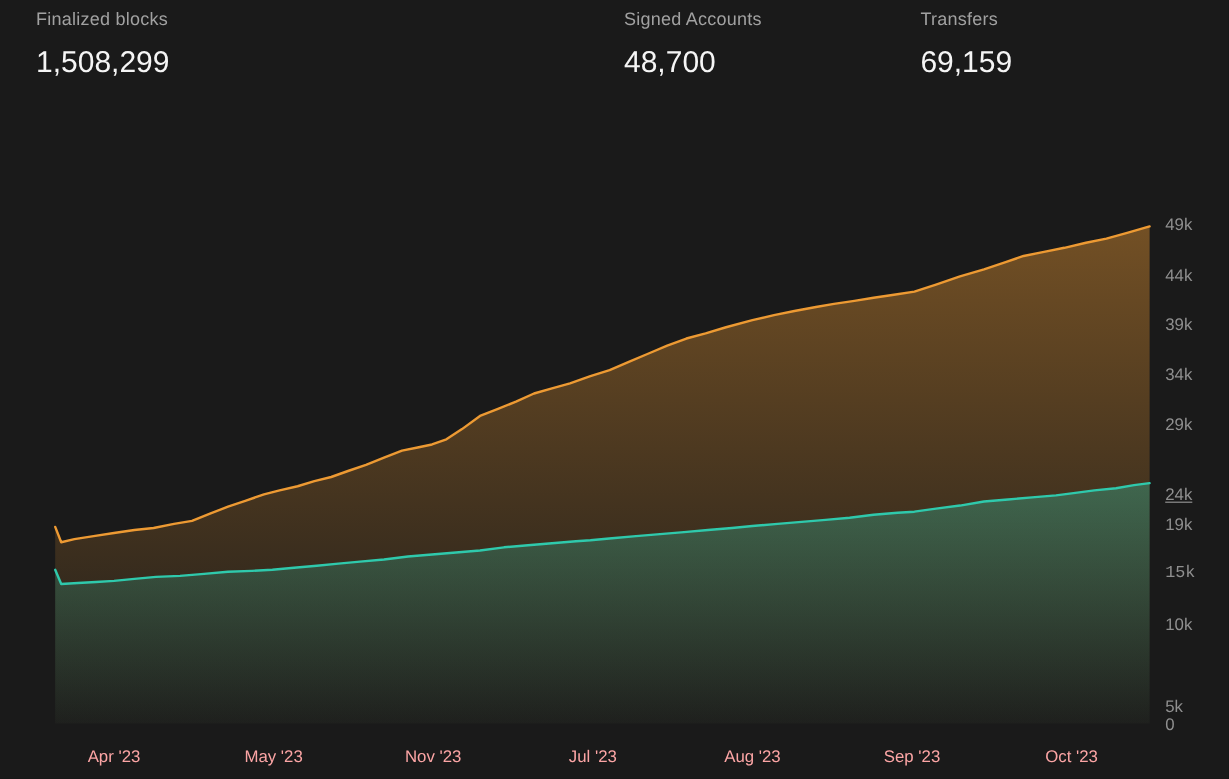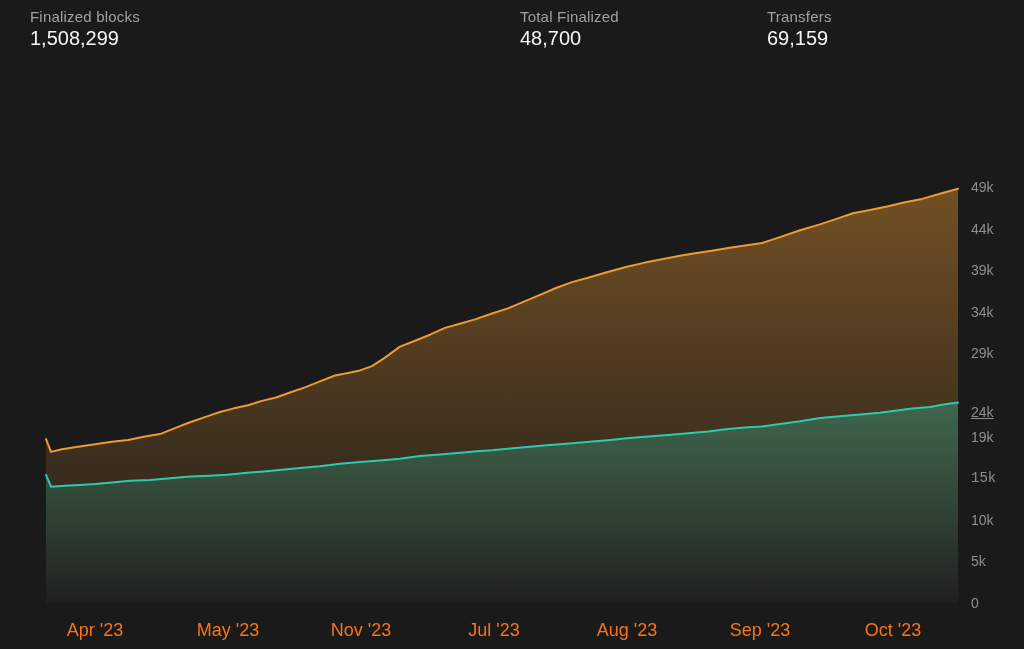--- a/index.html
+++ b/index.html
@@ -21,22 +21,22 @@
     position: absolute;
     top: 8px;
   }
   .stat .stat-label {
     font-size: 15px;
     color: #a1a1a1;
     letter-spacing: 0.2px;
     line-height: 18px;
   }
   .stat .stat-value {
-    margin-top: 0;
-    font-size: 20px;
+    margin-top: 14px;
+    font-size: 25px;
     color: #f5f5f5;
     line-height: 24px;
   }
   .chart-header {
     position: absolute;
     left: 56px;
     top: 79px;
   }
   .chart-title {
     font-size: 20px;
@@ -62,37 +62,37 @@
     position: absolute;
     left: 971px;
     font-size: 14px;
     color: #8f8f8f;
     line-height: 16px;
   }
   .x-axis-label {
     position: absolute;
     top: 622px;
     transform: translateX(-50%);
-    font-size: 18px;
-    color: #f97316;
+    font-size: 14px;
+    color: #fca5a5;
     line-height: 16px;
     white-space: nowrap;
   }
 </style>
 </head>
 <body style="background: rgb(26, 26, 26);">
 
 <div class="stage">
 
   <div class="stat" style="left:30px">
     <div class="stat-label">Finalized blocks</div>
     <div class="stat-value">1,508,299</div>
   </div>
   <div class="stat" style="left:520px">
-    <div class="stat-label">Total Finalized</div>
+    <div class="stat-label">Signed Accounts</div>
     <div class="stat-value">48,700</div>
   </div>
   <div class="stat" style="left:767px">
     <div class="stat-label">Transfers</div>
     <div class="stat-value">69,159</div>
   </div>
 
 
   <div class="chart-area">
     <svg id="chart-svg" width="1024" height="649" viewBox="0 0 1024 649">
@@ -108,21 +108,21 @@
         </defs>
         <path d="M 46,439.1 L 51,451.9 L 62,449.3 L 78,446.8 L 95,444.2 L 112,441.7 L 128,440.0 L 145,436.6 L 160,434.1 L 175,428.1 L 190,422.2 L 205,417.1 L 220,412.0 L 233,408.6 L 248,405.2 L 262,400.9 L 276,397.5 L 290,392.5 L 305,387.4 L 320,381.4 L 335,375.5 L 348,372.9 L 360,370.4 L 372,366.1 L 385,357.6 L 400,346.6 L 415,340.7 L 430,334.7 L 445,327.9 L 460,323.7 L 475,319.4 L 492,313.5 L 508,308.4 L 524,301.6 L 540,294.8 L 556,288.0 L 572,282.1 L 588,277.8 L 605,272.7 L 627,266.8 L 645,262.6 L 662,259.2 L 680,255.8 L 695,253.2 L 712,250.7 L 728,248.1 L 745,245.6 L 762,243.0 L 780,237.1 L 800,230.3 L 820,224.4 L 838,218.4 L 853,213.3 L 870,209.9 L 887,206.5 L 905,202.3 L 922,198.9 L 940,193.8 L 958,188.7 L 958,603 L 46,603 Z" fill="url(#grad-0)" stroke="none"></path>
         <path d="M 46,439.1 L 51,451.9 L 62,449.3 L 78,446.8 L 95,444.2 L 112,441.7 L 128,440.0 L 145,436.6 L 160,434.1 L 175,428.1 L 190,422.2 L 205,417.1 L 220,412.0 L 233,408.6 L 248,405.2 L 262,400.9 L 276,397.5 L 290,392.5 L 305,387.4 L 320,381.4 L 335,375.5 L 348,372.9 L 360,370.4 L 372,366.1 L 385,357.6 L 400,346.6 L 415,340.7 L 430,334.7 L 445,327.9 L 460,323.7 L 475,319.4 L 492,313.5 L 508,308.4 L 524,301.6 L 540,294.8 L 556,288.0 L 572,282.1 L 588,277.8 L 605,272.7 L 627,266.8 L 645,262.6 L 662,259.2 L 680,255.8 L 695,253.2 L 712,250.7 L 728,248.1 L 745,245.6 L 762,243.0 L 780,237.1 L 800,230.3 L 820,224.4 L 838,218.4 L 853,213.3 L 870,209.9 L 887,206.5 L 905,202.3 L 922,198.9 L 940,193.8 L 958,188.7" fill="none" stroke="#ed9a33" stroke-width="2" stroke-linejoin="round" stroke-linecap="round"></path>
         <path d="M 46,474.8 L 51,486.7 L 65,485.8 L 80,485.0 L 95,484.1 L 112,482.4 L 130,480.7 L 150,479.9 L 170,478.2 L 190,476.5 L 210,475.7 L 227,474.8 L 245,473.1 L 264,471.4 L 282,469.7 L 300,468.0 L 320,466.3 L 340,463.8 L 360,462.1 L 380,460.4 L 400,458.7 L 420,456.1 L 440,454.4 L 460,452.7 L 480,451.0 L 492,450.2 L 510,448.5 L 530,446.8 L 550,445.1 L 570,443.4 L 590,441.7 L 610,440.0 L 627,438.3 L 648,436.6 L 668,434.9 L 688,433.2 L 708,431.5 L 728,429.0 L 748,427.3 L 762,426.4 L 780,423.9 L 800,421.3 L 820,417.9 L 840,416.2 L 860,414.5 L 880,412.8 L 893,411.1 L 912,408.6 L 930,406.9 L 945,404.3 L 958,402.6 L 958,603 L 46,603 Z" fill="url(#grad-1)" stroke="none"></path>
         <path d="M 46,474.8 L 51,486.7 L 65,485.8 L 80,485.0 L 95,484.1 L 112,482.4 L 130,480.7 L 150,479.9 L 170,478.2 L 190,476.5 L 210,475.7 L 227,474.8 L 245,473.1 L 264,471.4 L 282,469.7 L 300,468.0 L 320,466.3 L 340,463.8 L 360,462.1 L 380,460.4 L 400,458.7 L 420,456.1 L 440,454.4 L 460,452.7 L 480,451.0 L 492,450.2 L 510,448.5 L 530,446.8 L 550,445.1 L 570,443.4 L 590,441.7 L 610,440.0 L 627,438.3 L 648,436.6 L 668,434.9 L 688,433.2 L 708,431.5 L 728,429.0 L 748,427.3 L 762,426.4 L 780,423.9 L 800,421.3 L 820,417.9 L 840,416.2 L 860,414.5 L 880,412.8 L 893,411.1 L 912,408.6 L 930,406.9 L 945,404.3 L 958,402.6" fill="none" stroke="#2fc9ac" stroke-width="2" stroke-linejoin="round" stroke-linecap="round"></path>
       </svg>
   </div>
 
   <div id="y-axis">
       <span class="y-axis-label" style="top: 595px;">0</span>
-      <span class="y-axis-label" style="top: 553px; text-align: right;">5k</span>
+      <span class="y-axis-label" style="top: 580px; text-align: right;">5k</span>
       <span class="y-axis-label" style="top: 512px;">10k</span>
       <span class="y-axis-label" style="top: 470px; font-family: Liberation Mono, monospace;">15k</span>
       <span class="y-axis-label" style="top: 429px;">19k</span>
       <span class="y-axis-label" style="top: 404px; text-decoration: underline;">24k</span>
       <span class="y-axis-label" style="top: 345px;">29k</span>
       <span class="y-axis-label" style="top: 304px;">34k</span>
       <span class="y-axis-label" style="top: 262px;">39k</span>
       <span class="y-axis-label" style="top: 221px;">44k</span>
       <span class="y-axis-label" style="top: 179px;">49k</span>
     </div>

